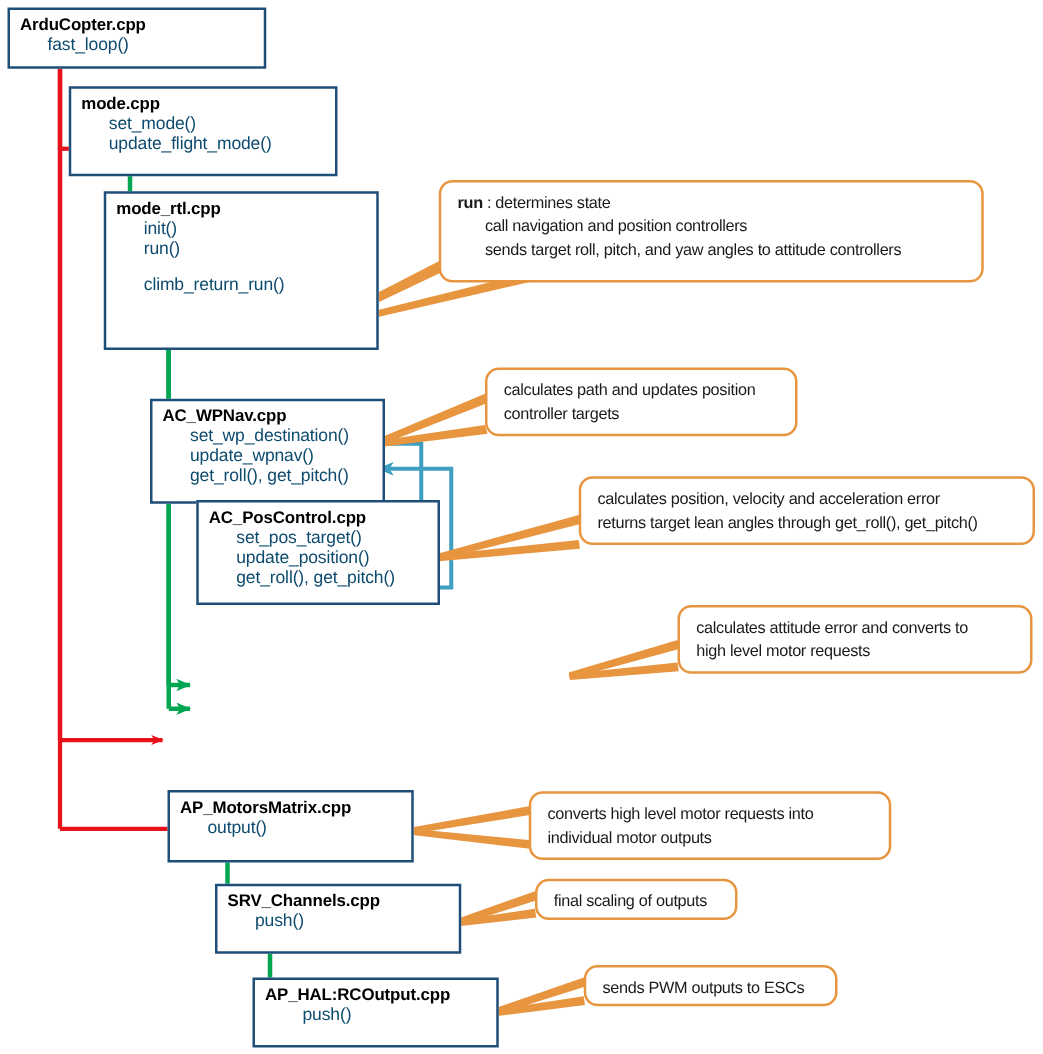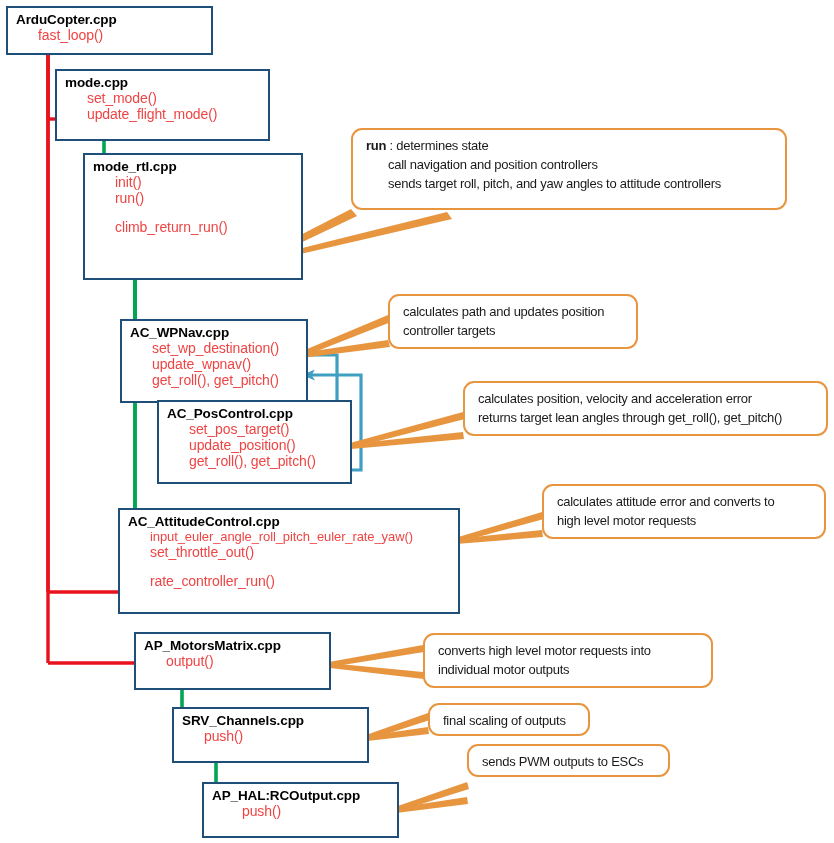--- a/index.html
+++ b/index.html
@@ -5,21 +5,21 @@
   html,body{margin:0;padding:0;background:#ffffff;}
   body{width:834px;height:843px;overflow:hidden;
        font-family:"Liberation Sans", sans-serif;}
   #canvas{position:relative;width:834px;height:843px;}
   svg#wires{position:absolute;left:0;top:0;width:834px;height:843px;}
 
   .node{position:absolute;box-sizing:border-box;
         border:2px solid #1F4E79;background:#ffffff;}
   .node .title{font-weight:bold;font-size:13.5px;color:#000;
         letter-spacing:-0.1px;}
-  .node .meth{font-size:14px;color:#ef4444;letter-spacing:-0.1px;}
+  .node .meth{font-size:14px;color:#0c4a6e;letter-spacing:-0.1px;}
   .node .pad{padding:4px 0 0 0;}
   .title-l{padding-left:8px;}
   .meth-l{padding-left:30px;}
   .meth-l2{padding-left:38px;}
   .gap{height:13px;}
 
   .callout{position:absolute;box-sizing:border-box;
         border:2px solid #E8953F;border-radius:11px;background:#ffffff;
         font-size:13px;color:#1a1a1a;line-height:1.45;
         padding:7px 10px 7px 13px;letter-spacing:-0.25px;}
@@ -139,48 +139,40 @@
   </div>
 
   <div class="node" style="left:157px; top:400px; width:195px; height:84px;">
     <div class="pad"></div>
     <div class="title title-l">AC_PosControl.cpp</div>
     <div class="meth meth-l">set_pos_target()</div>
     <div class="meth meth-l">update_position()</div>
     <div class="meth meth-l">get_roll(), get_pitch()</div>
   </div>
 
-  <div class="node" style="left:118px; top:508px; width:342px; height:106px;">
-    <div class="pad"></div>
-    <div class="title title-l">AC_AttitudeControl.cpp</div>
-    <div class="meth meth-l" style="font-size:13px;">input_euler_angle_roll_pitch_euler_rate_yaw()</div>
-    <div class="meth meth-l">set_throttle_out()</div>
-    <div class="gap"></div>
-    <div class="meth meth-l">rate_controller_run()</div>
-  </div>
 
   <div class="node" style="left:134px; top:632px; width:197px; height:58px;">
     <div class="pad"></div>
     <div class="title title-l">AP_MotorsMatrix.cpp</div>
     <div class="meth meth-l">output()</div>
   </div>
 
   <div class="node" style="left:172px; top:707px; width:197px; height:56px;">
     <div class="pad"></div>
     <div class="title title-l">SRV_Channels.cpp</div>
     <div class="meth meth-l">push()</div>
   </div>
 
   <div class="node" style="left:202px; top:782px; width:197px; height:56px;">
     <div class="pad"></div>
     <div class="title title-l">AP_HAL:RCOutput.cpp</div>
     <div class="meth meth-l2">push()</div>
   </div>
 
-  <div class="callout" style="left:351px; top:128px; width:436px; height:82px;">
+  <div class="callout" style="left:351px; top:144px; width:436px; height:82px;">
     <div class="ln">
       <b>run</b><span> :  </span><span>determines state</span>
     </div>
     <div class="ln indent">call navigation and position controllers</div>
     <div class="ln indent">sends target roll, pitch, and yaw angles to attitude controllers</div>
   </div>
 
   <div class="callout" style="left:388px; top:294px; width:250px; height:55px;">
     <div class="ln">calculates path and updates position</div>
     <div class="ln">controller targets</div>
@@ -198,17 +190,17 @@
 
   <div class="callout" style="left:423px; top:633px; width:290px; height:55px;">
     <div class="ln">converts high level motor requests into</div>
     <div class="ln">individual motor outputs</div>
   </div>
 
   <div class="callout" style="left:428px; top:703px; width:162px; height:33px;">
     <div class="ln">final scaling of outputs</div>
   </div>
 
-  <div class="callout" style="left:467px; top:744px; width:203px; height:33px;">
+  <div class="callout" style="left:467px; top:772px; width:203px; height:33px;">
     <div class="ln">sends PWM outputs to ESCs</div>
   </div>
 
 </div>
 
 </body></html>

